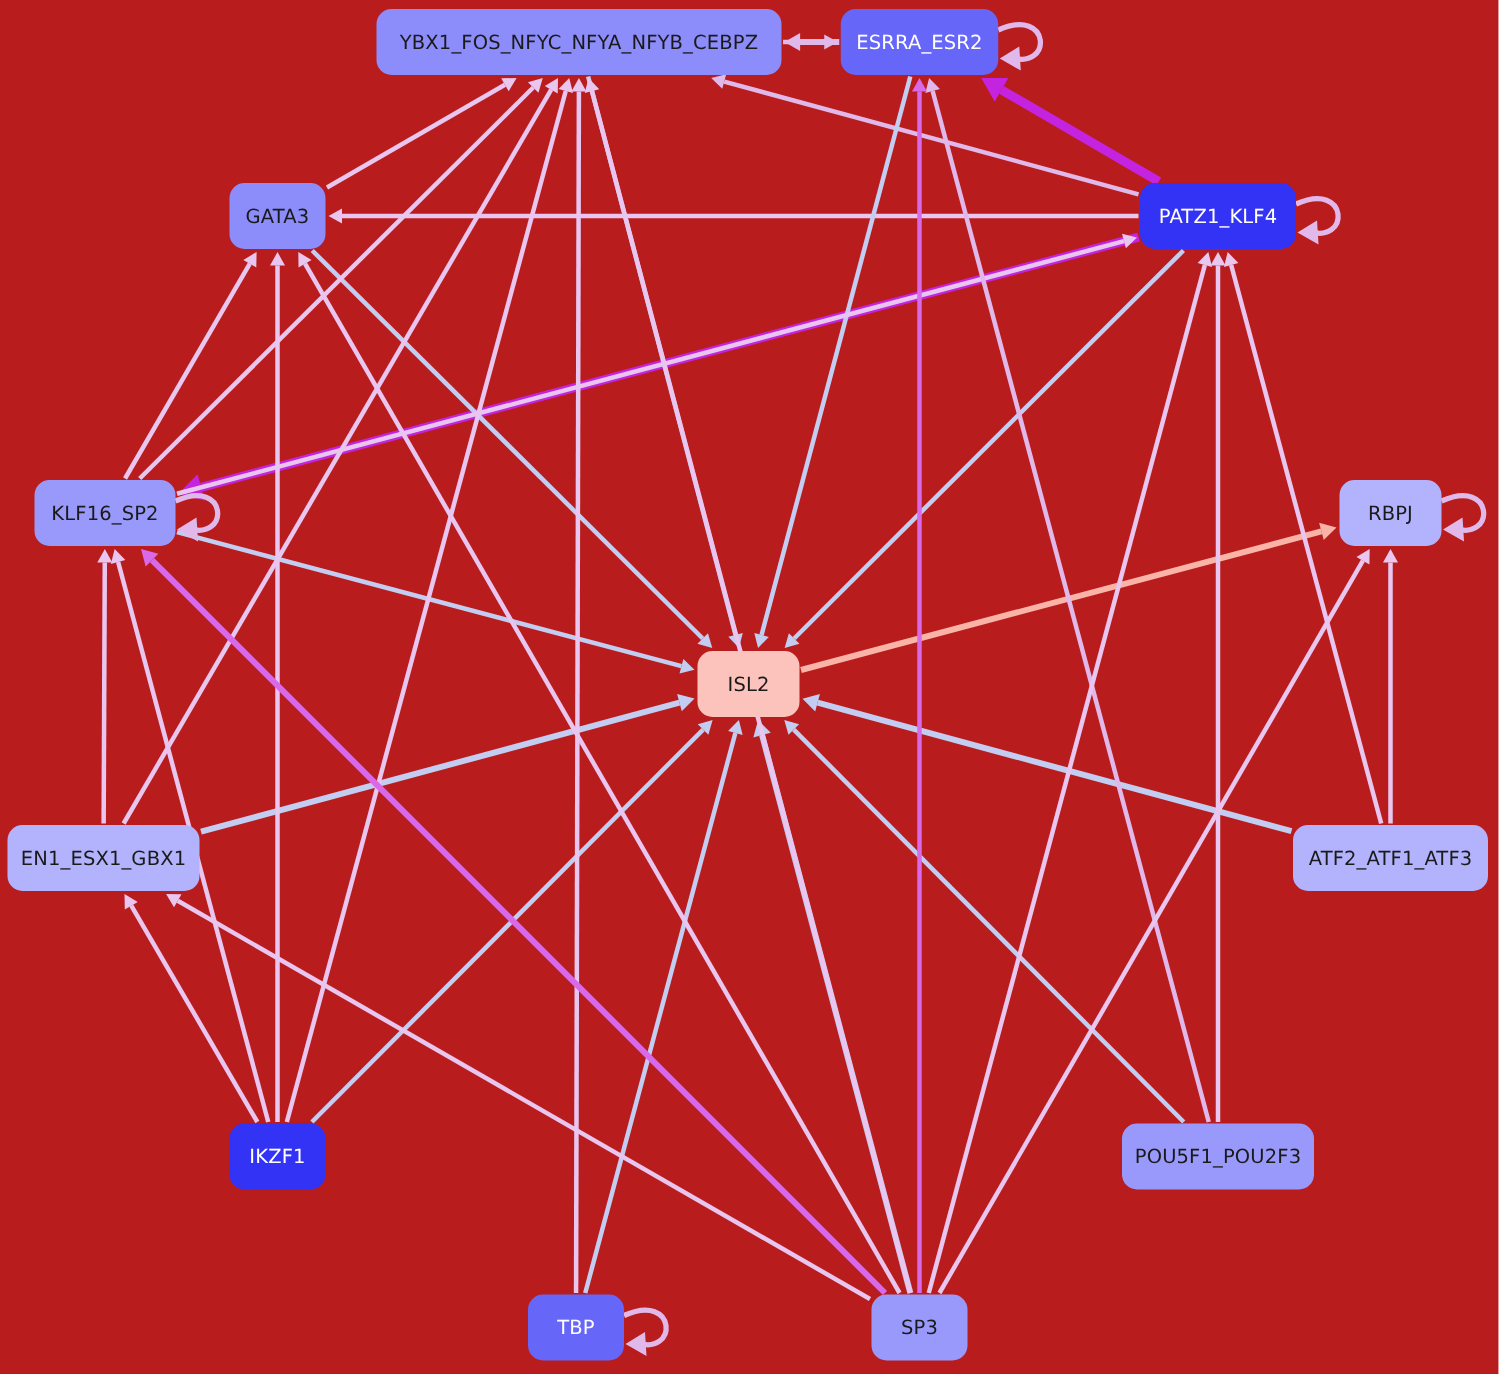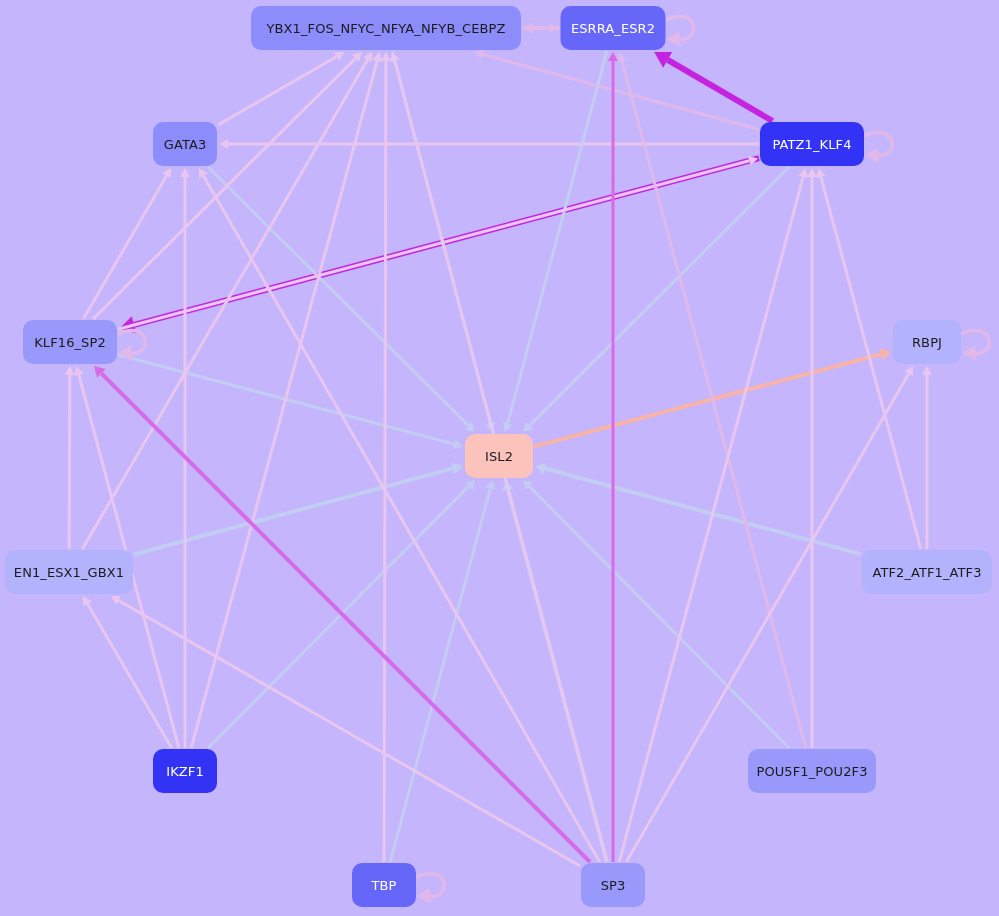--- a/index.html
+++ b/index.html
@@ -11,21 +11,21 @@
   body {
     width: 999px;
     height: 916px;
     overflow: hidden;
     font-family: "DejaVu Sans", "Liberation Sans", sans-serif;
   }
   #graph-root {
     position: relative;
     width: 999px;
     height: 916px;
-    background: #c4b5fd;
+    background: #b91c1c;
   }
   svg#network-canvas {
     position: absolute;
     left: 0;
     top: 0;
     width: 999px;
     height: 916px;
     display: block;
   }
   .node-rect {

